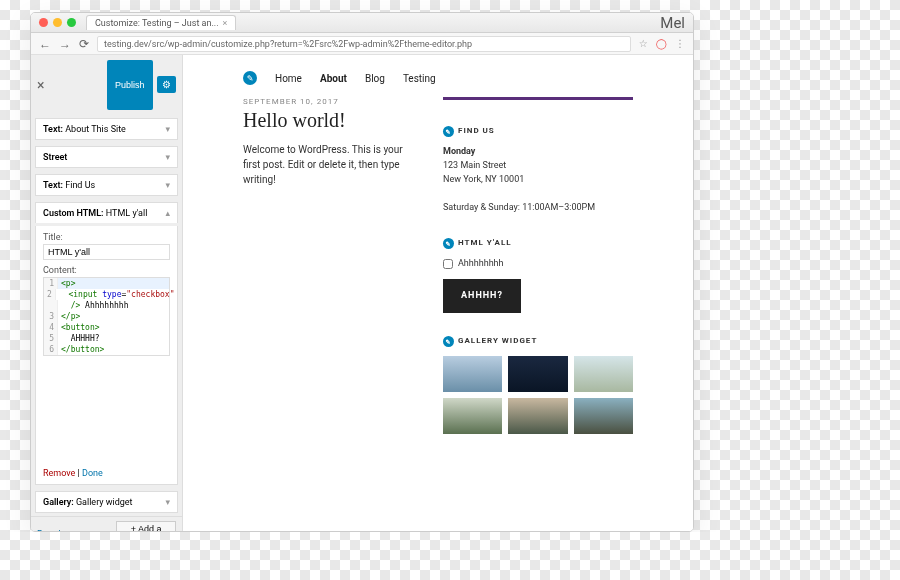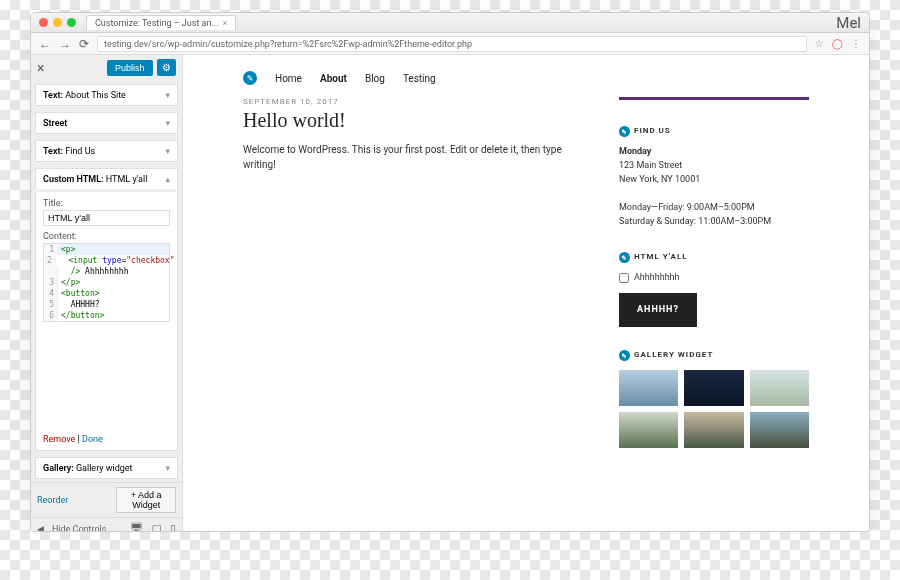--- a/index.html
+++ b/index.html
@@ -4,37 +4,37 @@
 <style>
 * { box-sizing: border-box; margin: 0; padding: 0; }
 body { font-family: -apple-system, BlinkMacSystemFont, "Segoe UI", Roboto, sans-serif; font-size: 11px; background: #fff; }
 .checker { position: fixed; inset: 0; background-image:
   linear-gradient(45deg,#e8e8e8 25%,transparent 25%),
   linear-gradient(-45deg,#e8e8e8 25%,transparent 25%),
   linear-gradient(45deg,transparent 75%,#e8e8e8 75%),
   linear-gradient(-45deg,transparent 75%,#e8e8e8 75%);
   background-size: 20px 20px;
   background-position: 0 0,0 10px,10px -10px,-10px 0; z-index: -1; }
-.browser { width: 840px; height: 520px; margin: 12px 0 0 30px; background:#fff; border:1px solid #ccc; border-radius:5px; overflow:hidden; box-shadow:0 8px 30px rgba(0,0,0,.08); display:flex; flex-direction:column; }
+.browser { width: 664px; height: 520px; margin: 12px 0 0 30px; background:#fff; border:1px solid #ccc; border-radius:5px; overflow:hidden; box-shadow:0 8px 30px rgba(0,0,0,.08); display:flex; flex-direction:column; }
 .titlebar { height:20px; background:linear-gradient(#f5f5f5,#e8e8e8); display:flex; align-items:center; padding:0 8px; border-bottom:1px solid #d0d0d0; }
 .dots { display:flex; gap:5px; }
 .dot { width:9px; height:9px; border-radius:50%; }
 .dot.r{background:#ff5f56}.dot.y{background:#ffbd2e}.dot.g{background:#27c93f}
 .tab { margin-left:10px; background:#fff; border:1px solid #d0d0d0; border-bottom:none; border-radius:3px 3px 0 0; padding:2px 8px; font-size:9px; color:#555; display:flex; align-items:center; gap:4px; }
 .tab .x{color:#999}
 .user { margin-left:auto; font-size:15px; color:#555; }
 .addrbar { height:22px; background:#f7f7f7; border-bottom:1px solid #e0e0e0; display:flex; align-items:center; padding:0 8px; gap:8px; }
 .navbtn { color:#666; font-size:12px; }
 .url { flex:1; background:#fff; border:1px solid #ddd; border-radius:2px; padding:2px 6px; font-size:9px; color:#666; }
 .addricon { color:#999; font-size:10px; }
 .content { flex:1; display:flex; overflow:hidden; }
 .sidebar { width:152px; background:#eee; border-right:1px solid #ddd; display:flex; flex-direction:column; font-size:10px; }
 .sb-top { display:flex; align-items:center; justify-content:space-between; padding:5px 6px; }
 .close-x { color:#666; font-size:14px; cursor:pointer; }
-.publish { background:#0085ba; color:#fff; border:none; padding:3px 8px; border-radius:2px; font-size:9px; cursor:pointer; }
+.publish { background:#0085ba; color:#fff; border:none; padding:20px 8px; border-radius:2px; font-size:9px; cursor:pointer; }
 .gear { background:#0085ba; color:#fff; padding:3px 5px; border-radius:2px; margin-left:2px; }
 .widget { background:#fff; border:1px solid #ddd; margin:3px 4px; padding:5px 7px; display:flex; align-items:center; justify-content:space-between; cursor:pointer; font-size:9px; }
 .widget .lbl b{font-weight:600}
 .widget .arr{color:#999}
 .widget.open{border-bottom:none}
 .panel { background:#fff; border:1px solid #ddd; border-top:none; margin:0 4px 3px; padding:6px 7px; font-size:9px; }
 .panel label{display:block; color:#555; margin-bottom:2px}
 .panel input[type=text]{width:100%; border:1px solid #ddd; padding:2px 4px; font-size:9px; margin-bottom:5px}
 .code { border:1px solid #ddd; font-family:Menlo,monospace; font-size:8px; }
 .codeline{display:flex}
@@ -210,21 +210,20 @@
           <div class="purple"></div>
           <div class="wblock">
             <div class="wtitle">
                 <span class="editcirc">✎</span>
                 <span>FIND US</span>
               </div>
             <div><b>Monday</b></div>
             <div class="sm">123 Main Street</div>
             <div class="sm">New York, NY 10001</div>
             <br>
-            <div class="sm">Monday—Friday: 9:00AM–5:00PM</div>
             <div class="sm">Saturday &amp; Sunday: 11:00AM–3:00PM</div>
           </div>
           <div class="wblock">
             <div class="wtitle">
                 <span class="editcirc">✎</span>
                 <span>HTML Y'ALL</span>
               </div>
             <div class="cbline">
                 <input type="checkbox" style="">
                 <span>Ahhhhhhhh</span>

